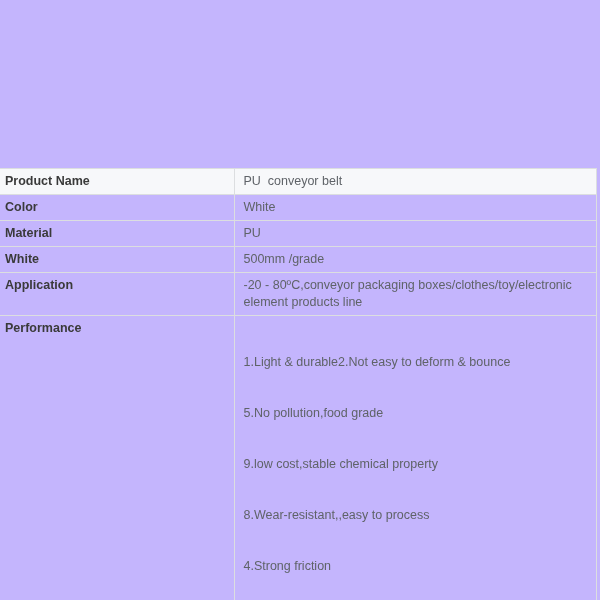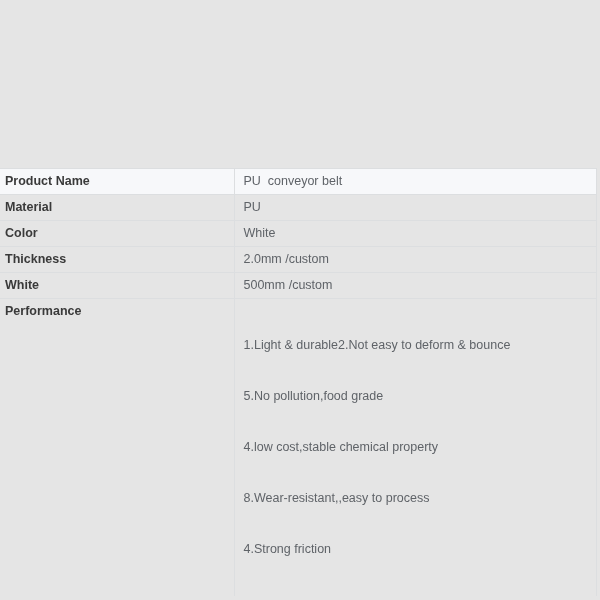--- a/index.html
+++ b/index.html
@@ -5,21 +5,21 @@
   html, body {
     margin: 0;
     padding: 0;
     background: #ffffff;
     font-family: "Liberation Sans", "DejaVu Sans", sans-serif;
   }
   .canvas {
     position: relative;
     width: 600px;
     height: 600px;
-    background: #e5e5e5;
+    background: #c4b5fd;
     overflow: hidden;
   }
   table.spec {
     position: absolute;
     top: 168px;
     left: 0;
     width: 596px;
     border-collapse: collapse;
     table-layout: fixed;
     border-top: 1px solid var(--border, #dcdee0);
@@ -56,40 +56,40 @@
     <colgroup>
         <col class="c1">
         <col class="c2">
       </colgroup>
     <tbody>
       <tr class="shaded">
         <td class="label-cell">Product Name</td>
         <td class="value-cell">PU  conveyor belt</td>
       </tr>
       <tr>
+        <td class="label-cell">Color</td>
+        <td class="value-cell">White</td>
+      </tr>
+      <tr>
         <td class="label-cell">Material</td>
         <td class="value-cell">PU</td>
       </tr>
       <tr>
-        <td class="label-cell">Color</td>
-        <td class="value-cell">White</td>
+        <td class="label-cell">White</td>
+        <td class="value-cell">500mm /grade</td>
       </tr>
       <tr>
-        <td class="label-cell">Thickness</td>
-        <td class="value-cell">2.0mm /custom</td>
-      </tr>
-      <tr>
-        <td class="label-cell">White</td>
-        <td class="value-cell">500mm /custom</td>
+        <td class="label-cell">Application</td>
+        <td class="value-cell">-20 - 80ºC,conveyor packaging boxes/clothes/toy/electronic element products line</td>
       </tr>
       <tr>
         <td class="label-cell">Performance</td>
         <td class="value-cell">
           <div class="value-line">1.Light &amp; durable2.Not easy to deform &amp; bounce</div>
           <div class="value-line">5.No pollution,food grade</div>
-          <div class="value-line">4.low cost,stable chemical property</div>
+          <div class="value-line">9.low cost,stable chemical property</div>
           <div class="value-line">8.Wear-resistant,,easy to process</div>
           <div class="value-line">4.Strong friction</div>
         </td>
       </tr>
     </tbody>
   </table>
 </div>
 
 </body></html>

